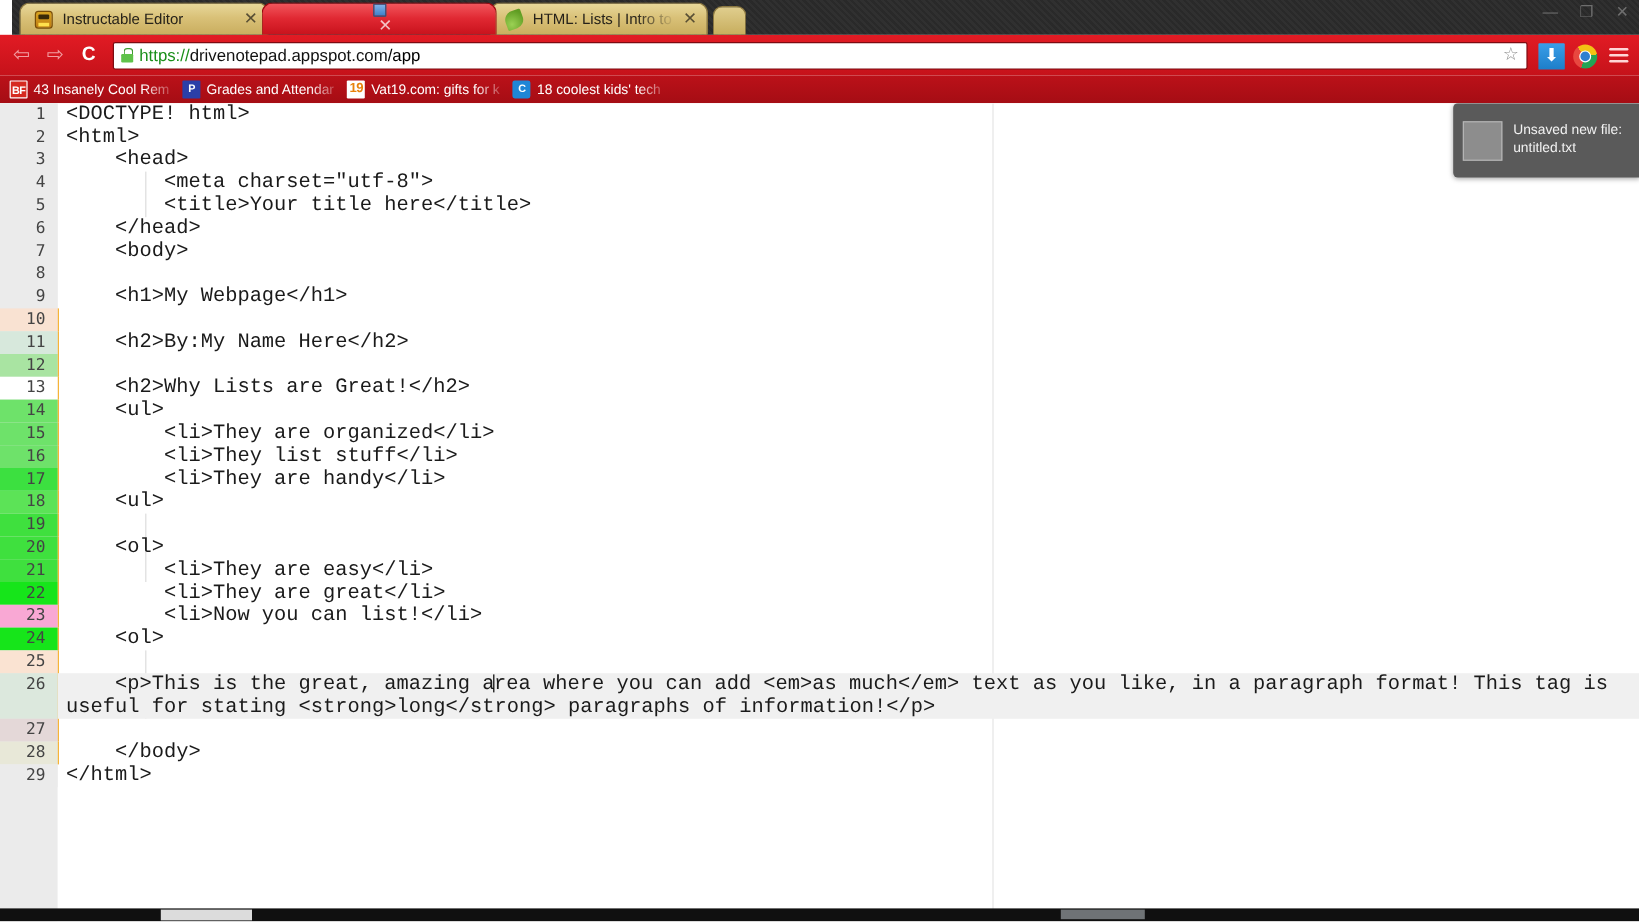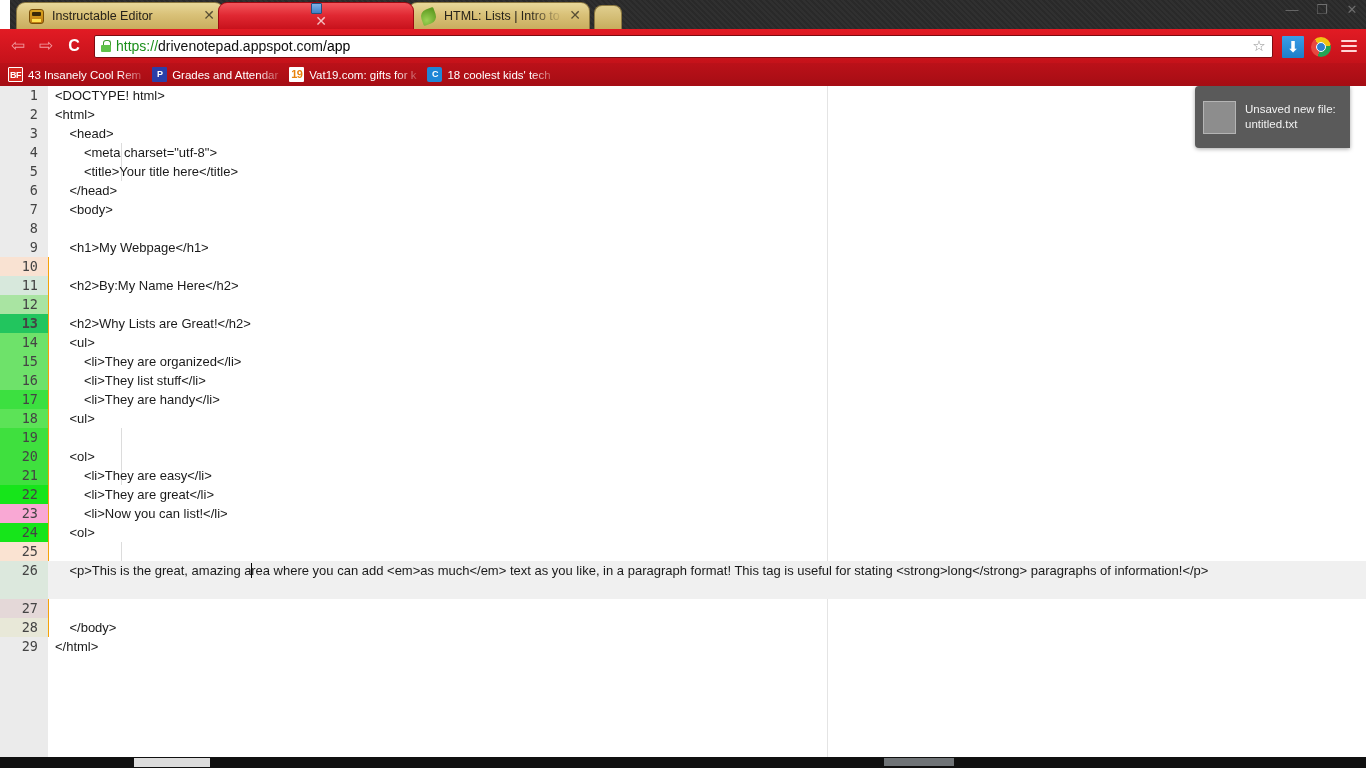--- a/index.html
+++ b/index.html
@@ -336,22 +336,22 @@
     background: #e4e4e4;
   }
   .indent-guide {
     position: absolute;
     width: 1px;
     background: #dcdcdc;
   }
   .cline {
     height: 19px;
     line-height: 19px;
-    font-family: Liberation Sans, sans-serif;
-    font-size: 13px;
+    font-family: Liberation Mono, monospace;
+    font-size: 17px;
     color: #1a1a1a;
     white-space: pre;
     position: relative;
     z-index: 1;
   }
   .cline.wrap {
     height: 38px;
     white-space: pre-wrap;
     word-break: break-word;
     background: #f0f0f0;
@@ -363,21 +363,21 @@
     width: 0;
     border-left: 1.4px solid #000000;
     height: 15px;
     vertical-align: -3px;
     margin: 0 -0.7px;
   }
 
   
   .toast {
     position: absolute;
-    right: 16px; top: 0px;
+    right: 0px; top: 0px;
     width: 155px;
     height: 62px;
     background: #5a5a5a;
     border-radius: 4px 0 0 4px;
     display: flex;
     align-items: center;
     padding: 0 10px 0 8px;
     gap: 9px;
     z-index: 30;
     box-shadow: 0 1px 4px rgba(0,0,0,0.35);
@@ -498,21 +498,21 @@
         <div class="gline" style="background: rgb(235, 235, 235);">3</div>
         <div class="gline" style="background: rgb(235, 235, 235);">4</div>
         <div class="gline" style="background: rgb(235, 235, 235);">5</div>
         <div class="gline" style="background: rgb(235, 235, 235);">6</div>
         <div class="gline" style="background: rgb(235, 235, 235);">7</div>
         <div class="gline" style="background: rgb(235, 235, 235);">8</div>
         <div class="gline" style="background: rgb(235, 235, 235);">9</div>
         <div class="gline" style="background: rgb(249, 226, 210);">10</div>
         <div class="gline" style="background: rgb(215, 232, 220);">11</div>
         <div class="gline" style="background: rgb(169, 228, 162);">12</div>
-        <div class="gline" style="background: #22c55e; font-weight: bold;">13</div>
+        <div class="gline" style="background: #ffffff;">13</div>
         <div class="gline" style="background: rgb(110, 226, 106);">14</div>
         <div class="gline" style="background: rgb(110, 226, 106);">15</div>
         <div class="gline" style="background: rgb(110, 226, 106);">16</div>
         <div class="gline" style="background: rgb(60, 224, 64);">17</div>
         <div class="gline" style="background: rgb(92, 227, 87);">18</div>
         <div class="gline" style="background: rgb(63, 224, 62);">19</div>
         <div class="gline" style="background: rgb(63, 224, 62);">20</div>
         <div class="gline" style="background: rgb(63, 224, 62);">21</div>
         <div class="gline" style="background: rgb(22, 229, 26);">22</div>
         <div class="gline" style="background: #f9a8d4;">23</div>

